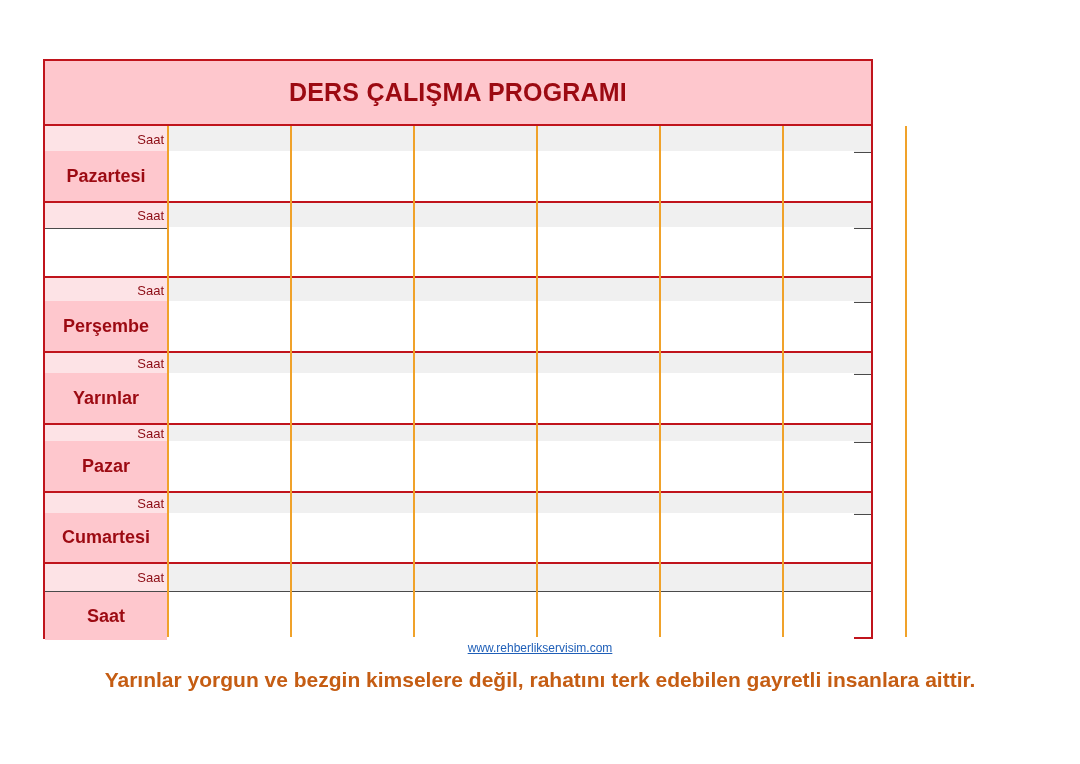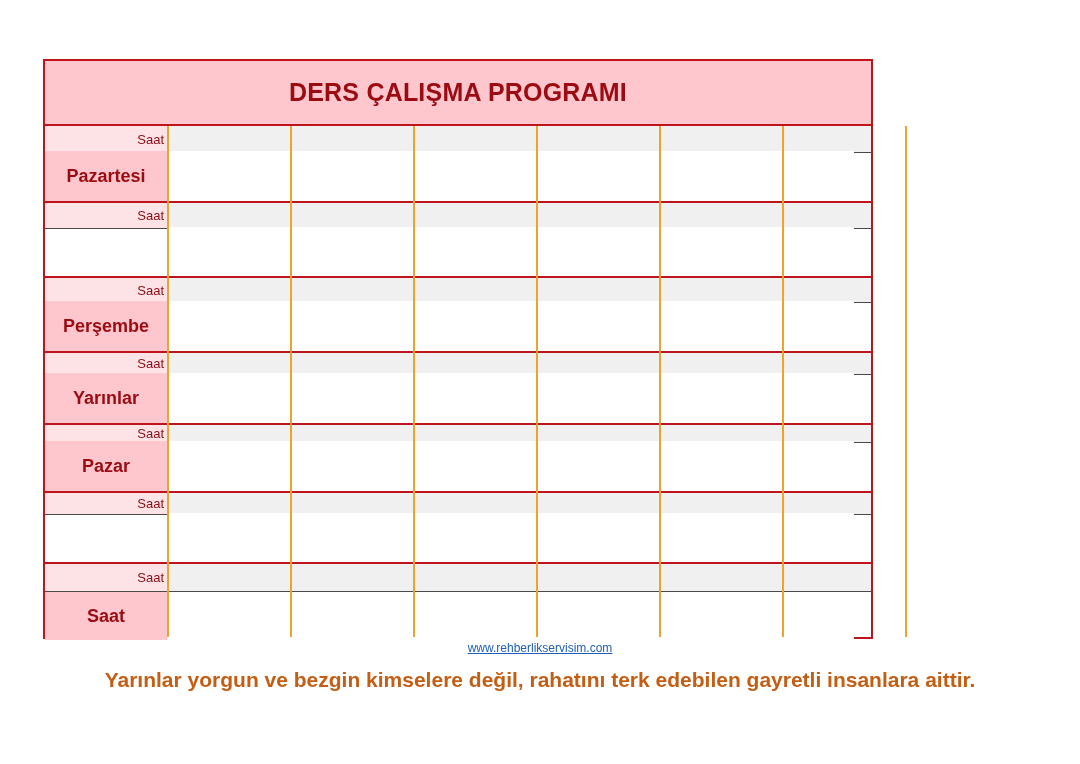--- a/index.html
+++ b/index.html
@@ -166,20 +166,21 @@
             <div class="cell" style="left: 0px;"></div>
             <div class="cell" style="left: 123px;"></div>
             <div class="cell" style="left: 246px;"></div>
             <div class="cell" style="left: 369px;"></div>
             <div class="cell" style="left: 492px;"></div>
             <div class="cell" style="left: 615px;"></div>
             <div class="cell" style="left: 738px;"></div>
           </div>
         </div>
         <div class="day-row" style="height: 49px;">
+          <div class="day-label">Cumartesi</div>
           <div class="day-cells">
             <div class="cell" style="left: 0px;"></div>
             <div class="cell" style="left: 123px;"></div>
             <div class="cell" style="left: 246px;"></div>
             <div class="cell" style="left: 369px;"></div>
             <div class="cell" style="left: 492px;"></div>
             <div class="cell" style="left: 615px;"></div>
             <div class="cell" style="left: 738px;"></div>
           </div>
         </div>

